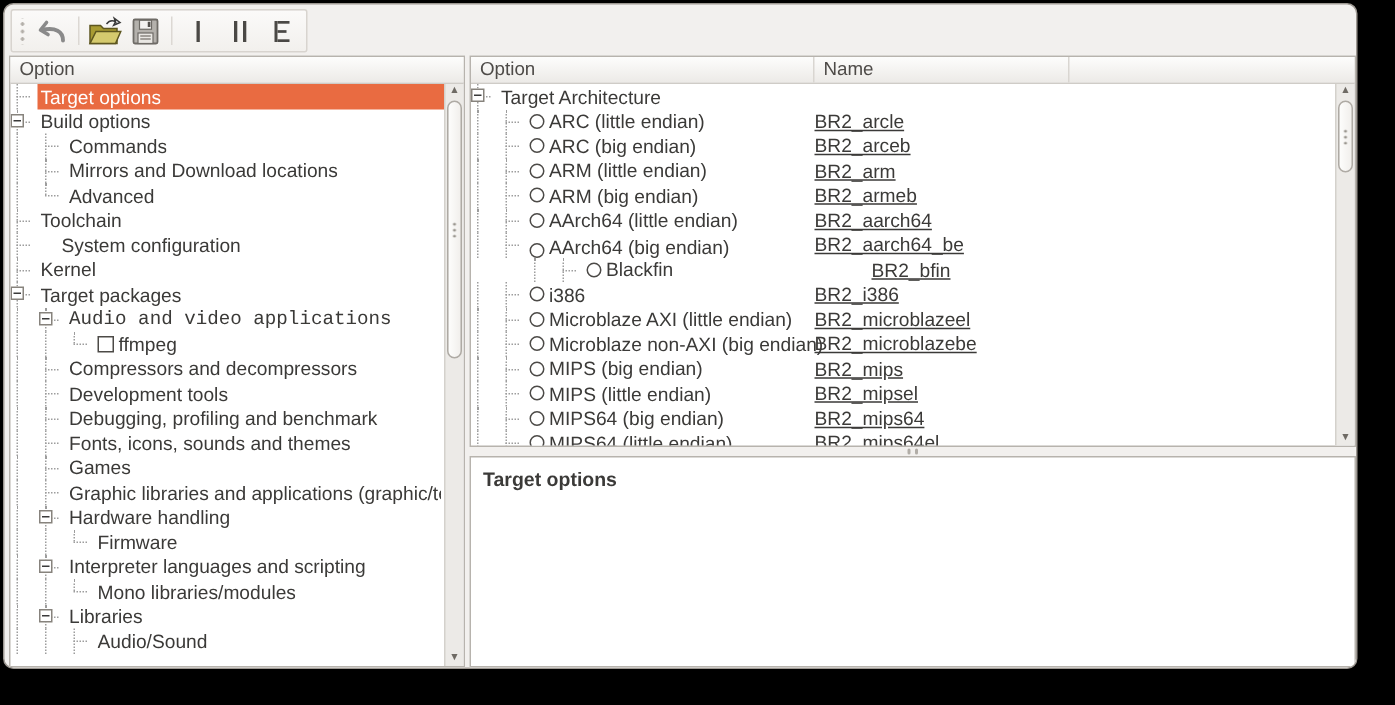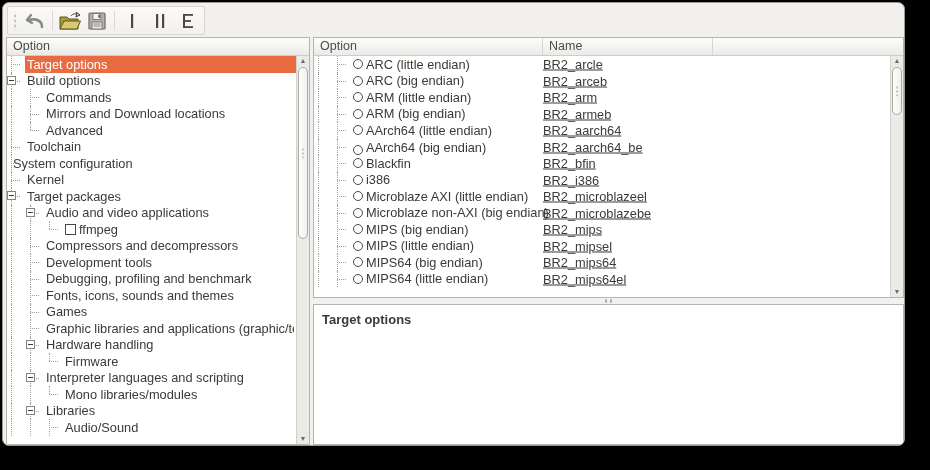--- a/index.html
+++ b/index.html
@@ -178,42 +178,42 @@
         <div class="trow" style="height: 16.5px;">
           <i class="guide" style="left: 4px;"></i>
           <i class="tick" style="left: 4px; width: 9px;"></i>
           <div class="hl" style="margin-left: 18px;">
             <span class="lbl">Toolchain</span>
           </div>
         </div>
         <div class="trow" style="height: 16.5px;">
           <i class="guide" style="left: 4px;"></i>
           <i class="tick" style="left: 4px; width: 9px;"></i>
-          <div class="hl" style="margin-left: 4px;">
+          <div class="hl" style="margin-left: 32px;">
             <span class="lbl">System configuration</span>
           </div>
         </div>
         <div class="trow" style="height: 16.5px;">
           <i class="guide" style="left: 4px;"></i>
           <i class="tick" style="left: 4px; width: 9px;"></i>
           <div class="hl" style="margin-left: 18px;">
             <span class="lbl">Kernel</span>
           </div>
         </div>
         <div class="trow" style="height: 16.5px;">
           <i class="guide" style="left: 4px;"></i>
           <i class="tick" style="left: 4px; width: 9px;"></i>
           <span class="expander" style="left: 0px;">
             <i class="minus"></i>
           </span>
           <div class="hl" style="margin-left: 18px;">
             <span class="lbl">Target packages</span>
           </div>
         </div>
-        <div class="trow" style="height: 16.5px;">
+        <div class="trow" style="height: 16.5px; font-family: Liberation Mono, monospace;">
           <i class="guide" style="left: 4px;"></i>
           <i class="guide" style="left: 23px;"></i>
           <i class="tick" style="left: 23px; width: 9px;"></i>
           <span class="expander" style="left: 19px;">
             <i class="minus"></i>
           </span>
           <div class="hl" style="margin-left: 37px;">
             <span class="lbl">Audio and video applications</span>
           </div>
         </div>
@@ -347,20 +347,30 @@
 
   <div id="vsplit"></div>
 
   <div class="panel" id="right-top">
     <div class="phead">
       <div class="col" style="width:229px">Option</div>
       <div class="col" style="width:170px">Name</div>
       <div class="col fill"></div>
     </div>
     <div class="treebody" id="right-tree">
+        <div class="trow" style="height: 16.5px;">
+          <i class="guide" style="left: 4px;"></i>
+          <i class="tick" style="left: 4px; width: 9px;"></i>
+          <span class="expander" style="left: 0px;">
+            <i class="minus"></i>
+          </span>
+          <div class="hl" style="margin-left: 18px;">
+            <span class="lbl">Target Architecture</span>
+          </div>
+        </div>
         <div class="trow" style="height: 16.5px; text-align: center;">
           <i class="guide" style="left: 4px;"></i>
           <i class="guide" style="left: 23px;"></i>
           <i class="tick" style="left: 23px; width: 9px;"></i>
           <div class="hl" style="margin-left: 37px;">
             <span class="radio"></span>
             <span class="lbl">ARC (little endian)</span>
           </div>
           <span class="namecol">BR2_arcle</span>
         </div>
@@ -407,21 +417,21 @@
         <div class="trow" style="height: 16.5px;">
           <i class="guide" style="left: 4px;"></i>
           <i class="guide" style="left: 23px;"></i>
           <i class="tick" style="left: 23px; width: 9px;"></i>
           <div class="hl" style="margin-left: 37px; align-items: flex-end;">
             <span class="radio"></span>
             <span class="lbl">AArch64 (big endian)</span>
           </div>
           <span class="namecol">BR2_aarch64_be</span>
         </div>
-        <div class="trow" style="height: 16.5px;">
+        <div class="trow" style="height: 16.5px; margin-left: 38px;">
           <i class="guide" style="left: 4px;"></i>
           <i class="guide" style="left: 23px;"></i>
           <i class="tick" style="left: 23px; width: 9px;"></i>
           <div class="hl" style="margin-left: 37px;">
             <span class="radio"></span>
             <span class="lbl">Blackfin</span>
           </div>
           <span class="namecol">BR2_bfin</span>
         </div>
         <div class="trow" style="height: 16.5px;">

